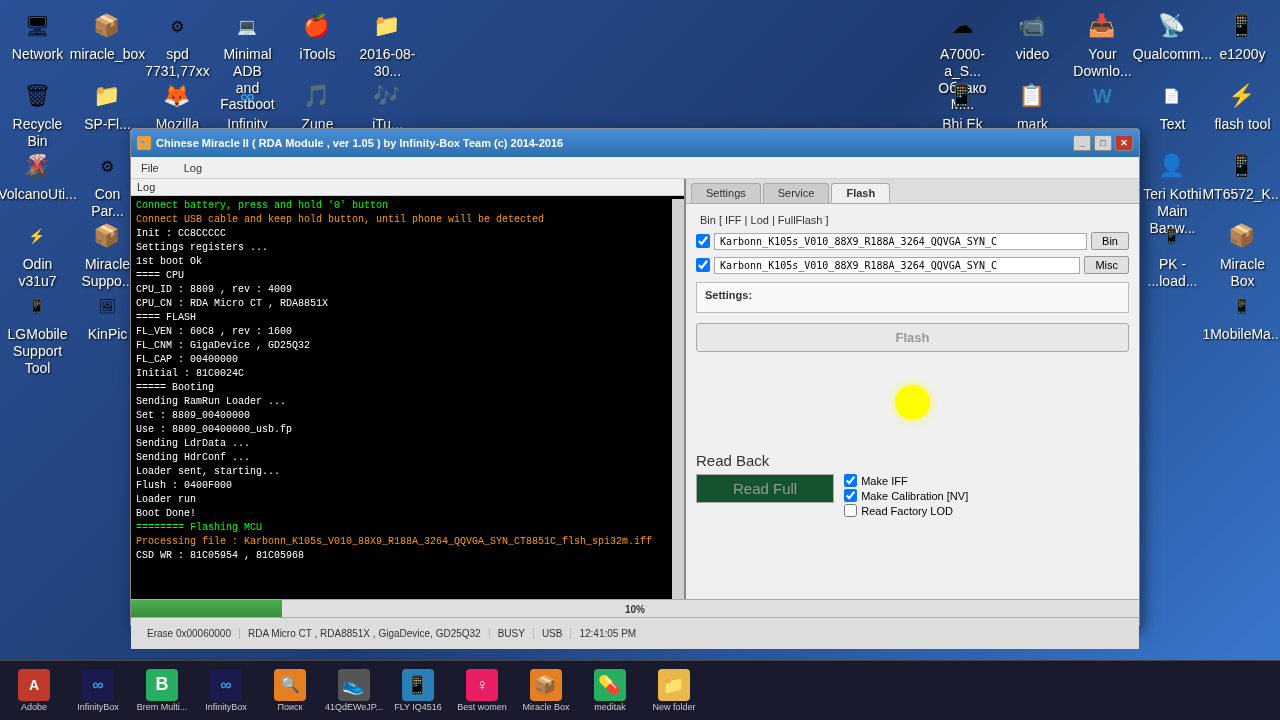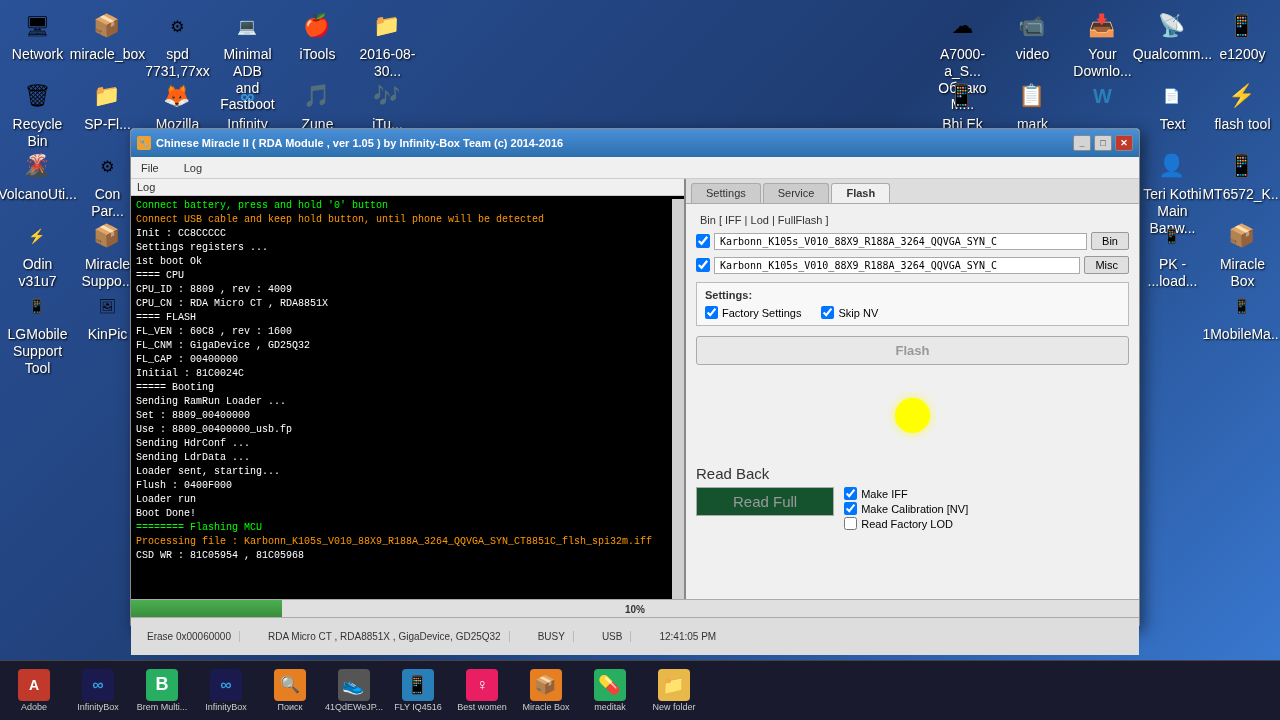--- a/index.html
+++ b/index.html
@@ -336,27 +336,26 @@
     }
     .readback-option {
       display: flex;
       align-items: center;
       gap: 4px;
       font-size: 11px;
     }
 
     
     .status-bar {
-      height: 38px;
+      height: 32px;
       background: #ddd;
       border-top: 1px solid #aaa;
       display: flex;
       align-items: center;
       padding: 0 8px;
-      gap: 20px;
       font-size: 10px;
       color: #333;
     }
     .status-item {
       padding: 0 8px;
       border-right: 1px solid #bbb;
     }
     .status-item:last-child { border-right: none; }
 
     
@@ -613,22 +612,22 @@
             <div class="log-line" style="color: rgb(255, 255, 255);">CPU_CN : RDA Micro CT , RDA8851X</div>
             <div class="log-line" style="color: rgb(255, 255, 255);">==== FLASH</div>
             <div class="log-line" style="color: rgb(255, 255, 255);">FL_VEN : 60C8 , rev : 1600</div>
             <div class="log-line" style="color: rgb(255, 255, 255);">FL_CNM : GigaDevice , GD25Q32</div>
             <div class="log-line" style="color: rgb(255, 255, 255);">FL_CAP : 00400000</div>
             <div class="log-line" style="color: rgb(255, 255, 255);">Initial : 81C0024C</div>
             <div class="log-line" style="color: rgb(255, 255, 255);">===== Booting</div>
             <div class="log-line" style="color: rgb(255, 255, 255);">Sending RamRun Loader ...</div>
             <div class="log-line" style="color: rgb(255, 255, 255);">Set : 8809_00400000</div>
             <div class="log-line" style="color: rgb(255, 255, 255);">Use : 8809_00400000_usb.fp</div>
+            <div class="log-line" style="color: rgb(255, 255, 255);">Sending LdrData ...</div>
             <div class="log-line" style="color: rgb(255, 255, 255);">Sending HdrConf ...</div>
-            <div class="log-line" style="color: rgb(255, 255, 255);">Sending LdrData ...</div>
             <div class="log-line" style="color: rgb(255, 255, 255);">Loader sent, starting...</div>
             <div class="log-line" style="color: rgb(255, 255, 255);">Flush : 0400F000</div>
             <div class="log-line" style="color: rgb(255, 255, 255);">Loader run</div>
             <div class="log-line" style="color: rgb(255, 255, 255);">Boot Done!</div>
             <div class="log-line" style="color: rgb(0, 255, 0);">======== Flashing MCU</div>
             <div class="log-line" style="color: rgb(255, 153, 0);">Processing file : Karbonn_K105s_V010_88X9_R188A_3264_QQVGA_SYN_CT8851C_flsh_spi32m.iff</div>
             <div class="log-line" style="color: rgb(255, 255, 255);">CSD WR : 81C05954 , 81C05968</div>
           </div>
         <div class="log-scrollbar"></div>
       </div>
@@ -658,30 +657,20 @@
           
           <div class="file-row">
             <input type="checkbox" class="file-checkbox" checked="" style="">
             <div class="file-path">Karbonn_K105s_V010_88X9_R188A_3264_QQVGA_SYN_C</div>
             <button class="file-btn">Misc</button>
           </div>
 
           
           <div class="settings-section">
             <div class="settings-label">Settings:</div>
-            <div class="settings-row">
-              <label class="setting-item">
-                <input type="checkbox" checked="" style="">
-                <span>Factory Settings</span>
-              </label>
-              <label class="setting-item">
-                <input type="checkbox" checked="" style="">
-                <span>Skip NV</span>
-              </label>
-            </div>
           </div>
 
           
           <button class="flash-btn">Flash</button>
 
           
           <div style="position:relative;height:80px;display:flex;align-items:center;justify-content:center;">
             <div style="width:35px;height:35px;border-radius:50%;background:#ffff00;box-shadow:0 0 10px rgba(255,255,0,0.7);"></div>
           </div>
 

